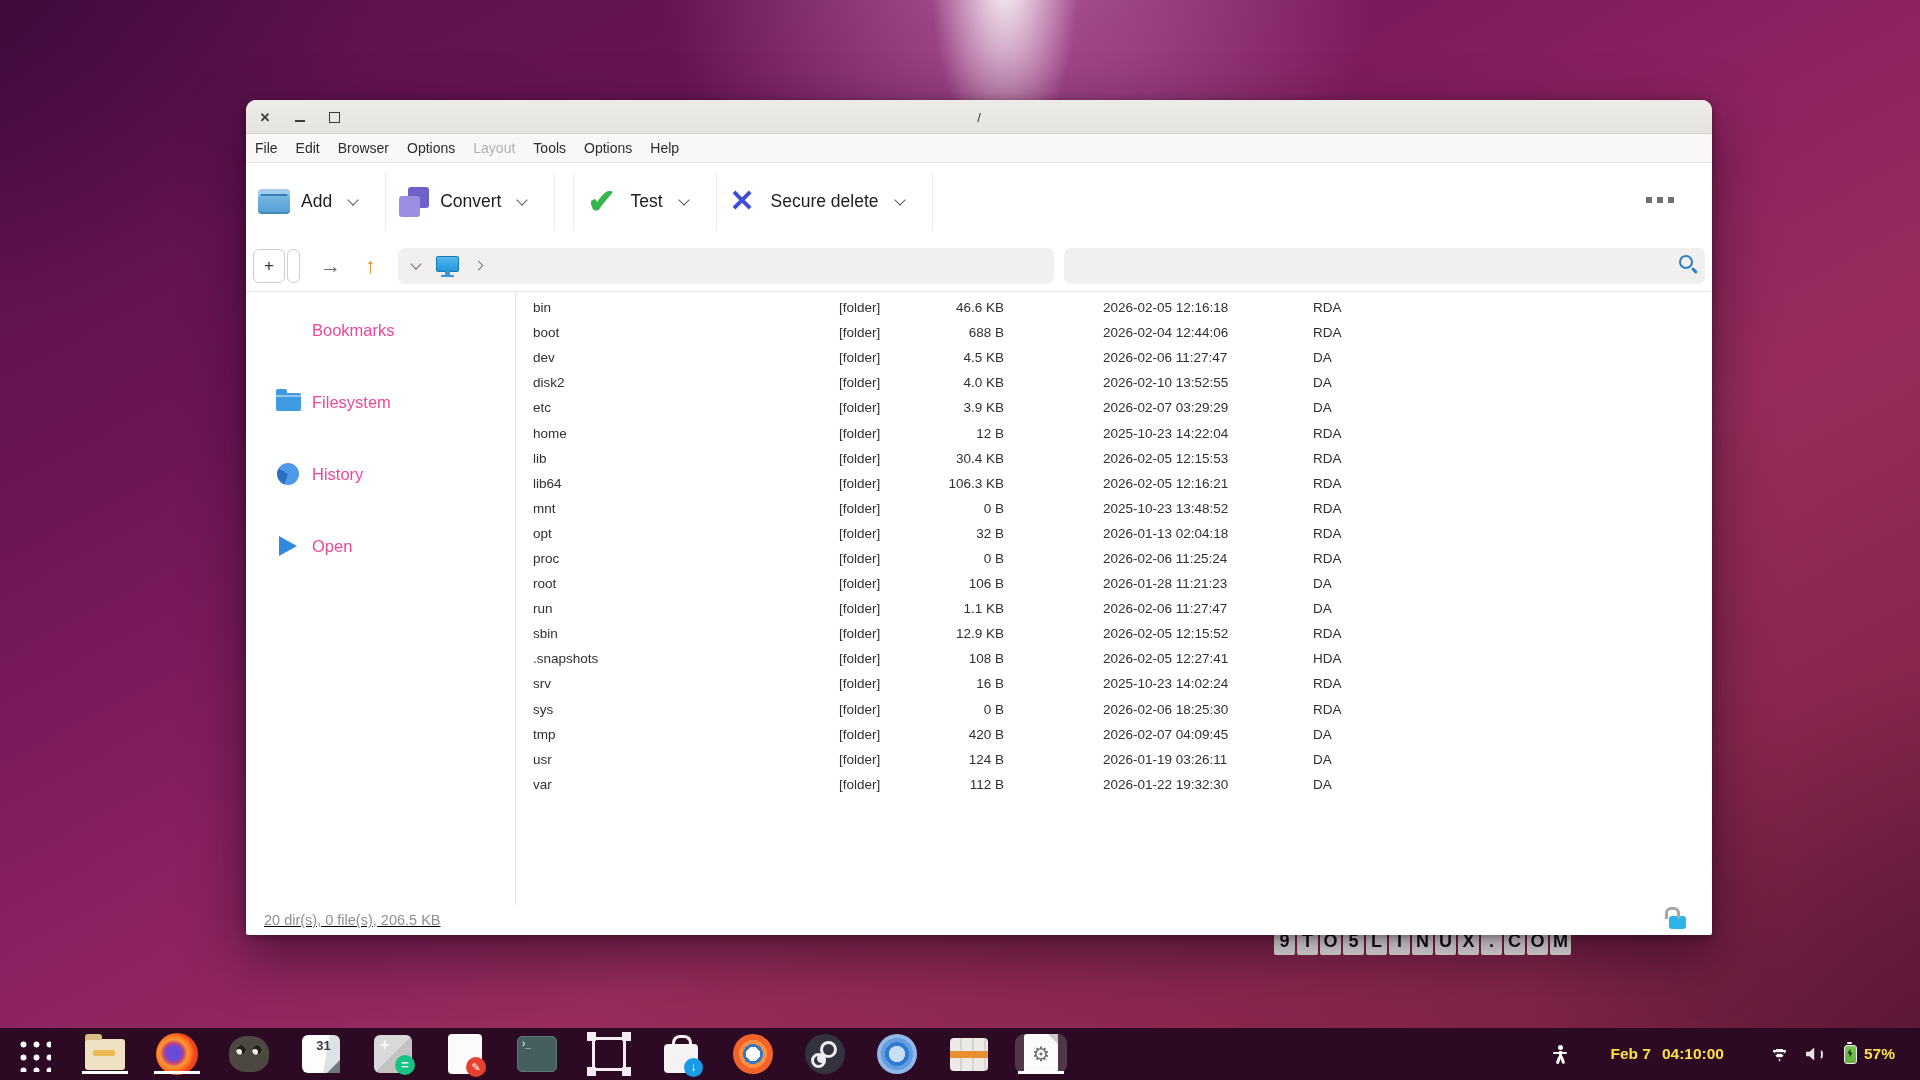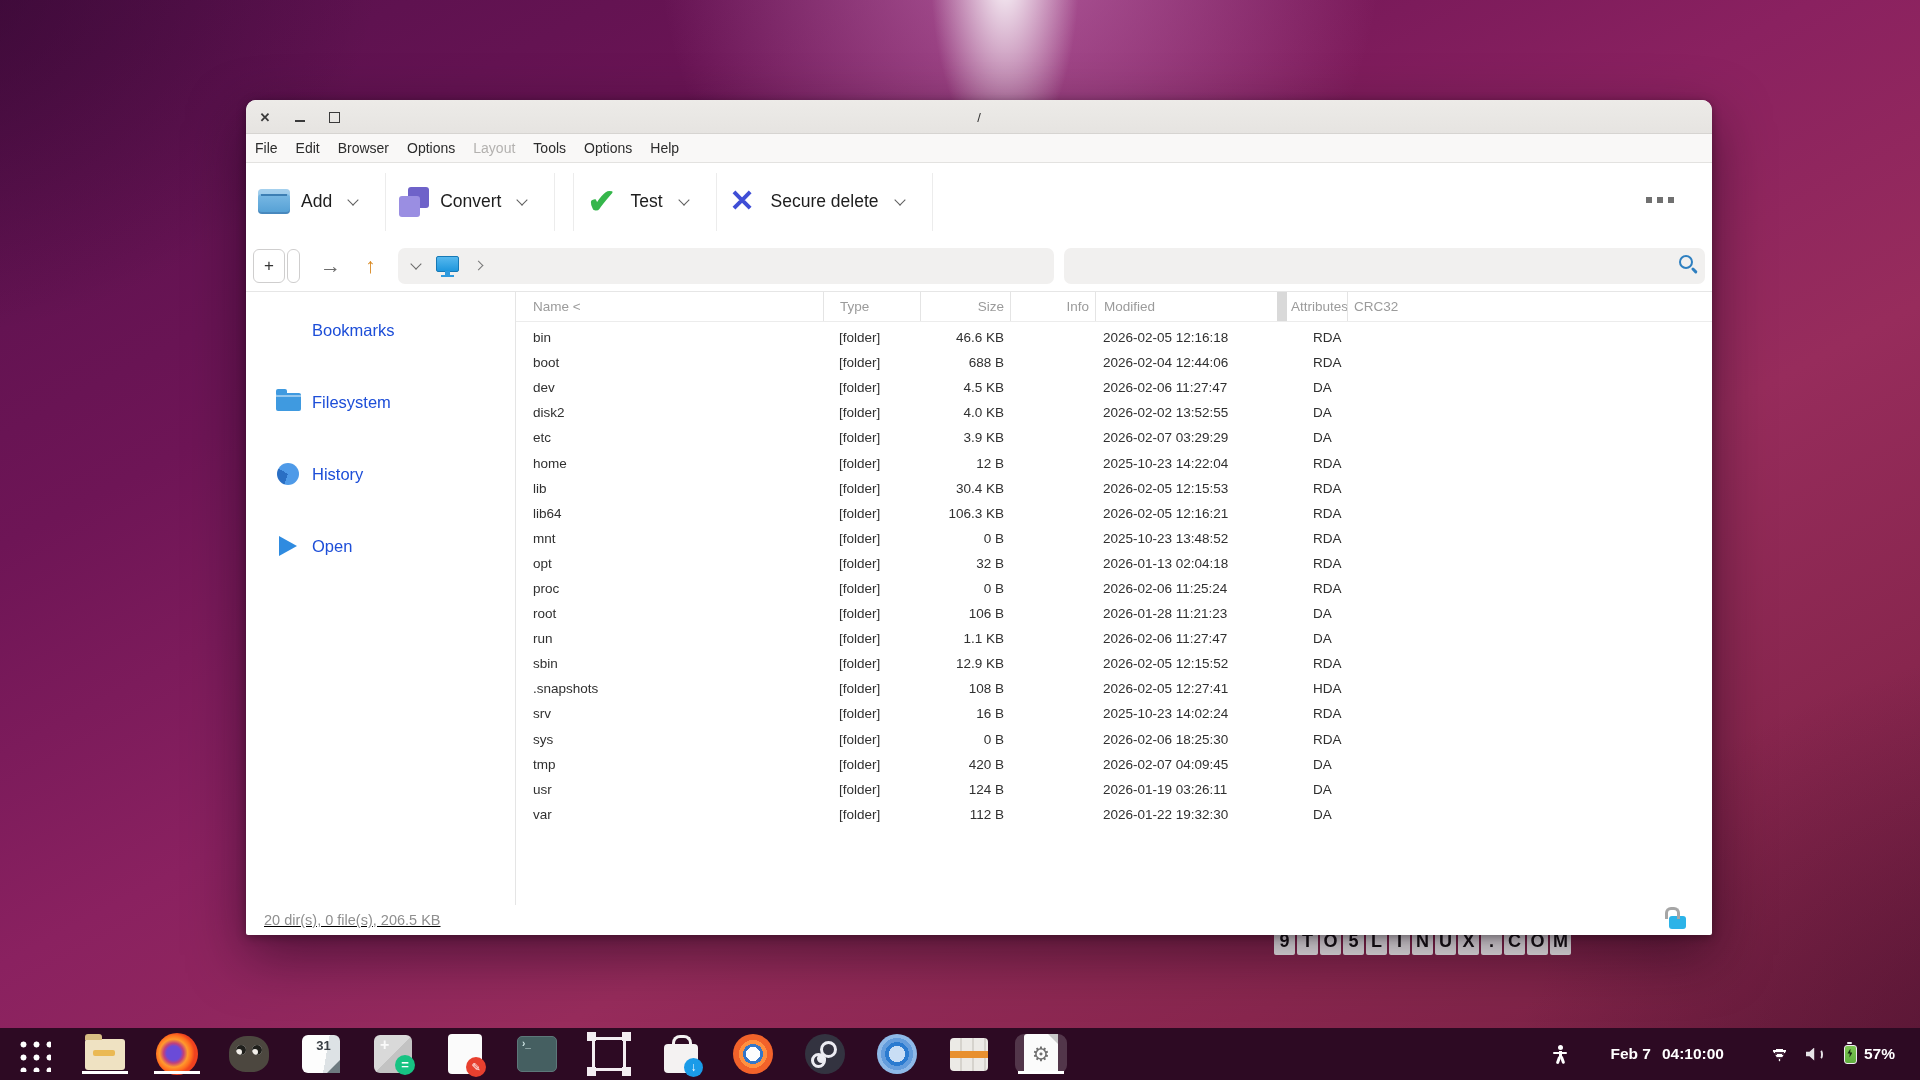--- a/index.html
+++ b/index.html
@@ -79,21 +79,21 @@
   .ic-computer::after { content:""; position:absolute; left:4px; bottom:-6px; width:13px; height:2px; background:#2f9ade; }
   .crumb-next { width:7px; height:7px; border-right:1.6px solid #777; border-bottom:1.6px solid #777; transform:rotate(-45deg); margin-left:6px; }
   .search-field { margin-left:10px; flex:1; height:36px; background:#f1f0ef; border-radius:7px; position:relative; }
   .ic-search { position:absolute; right:12px; top:7px; width:14px; height:14px; border:2.6px solid #2e7fc0; border-radius:50%; }
   .ic-search::after { content:""; position:absolute; left:10px; top:12px; width:7px; height:2.6px; background:#2e7fc0; border-radius:2px; transform:rotate(45deg); }
 
   .main { flex:1; display:flex; min-height:0; }
   .sidebar { width:270px; flex:none; border-right:1px solid #e5e5e5; padding-top:2px; }
   .side-item { height:72px; display:flex; align-items:center; padding-left:29px; }
   .side-ic { width:26px; display:flex; justify-content:center; margin-right:11px; }
-  .side-label { font-size:16.5px; color:#1d4ed8; }
+  .side-label { font-size:16.5px; color:#ec4899; }
   .ic-star { font-size:24px; color:#2f8be0; line-height:20px; }
   .ic-folder { width:25px; height:18px; background:#3f9ae0; border-radius:2px; position:relative; }
   .ic-folder::before { content:""; position:absolute; left:0; top:-4px; width:11px; height:5px; background:#3f9ae0; border-radius:2px 2px 0 0; }
   .ic-folder::after { content:""; position:absolute; left:0; top:2px; right:0; height:2px; background:rgba(255,255,255,0.45); }
   .ic-history { width:22px; height:22px; border-radius:50%; background:conic-gradient(from 200deg, #2a6fc4 0 100deg, #4e9ae8 100deg 360deg); }
   .ic-play { width:0; height:0; border-left:18px solid #2f8be0; border-top:10px solid transparent; border-bottom:10px solid transparent; }
 
   .content { flex:1; display:flex; flex-direction:column; min-width:0; }
   .thead { height:30px; flex:none; display:flex; align-items:center; color:#9b9b9b; font-size:13.5px; border-bottom:1px solid #ececec; }
   .thead > div { height:100%; display:flex; align-items:center; }
@@ -153,21 +153,21 @@
   .tb-steam::before { content:""; position:absolute; left:6px; bottom:6px; width:9px; height:9px; border:3px solid #ececf2; border-radius:50%; }
   .tb-steam::after { content:""; position:absolute; right:8px; top:7px; width:11px; height:11px; border:3px solid #ececf2; border-radius:50%; box-shadow:-7px 9px 0 -4px #ececf2; }
   .tb-chromium { width:40px; height:40px; border-radius:50%; background:radial-gradient(circle, #c9def5 0 8px, #2b7bd0 8px 12px, #649ddd 12px 16px, #8eb9e8 16px); }
   .tb-archive-manager { width:38px; height:33px; background:repeating-linear-gradient(90deg, #eceae6 0 10px, #d6d3cd 10px 12px); border-radius:4px; position:relative; }
   .tb-archive-manager::after { content:""; position:absolute; left:0; right:0; top:13px; height:7px; background:#e8902f; }
   .tb-peazip { width:34px; height:40px; background:#fbfbfb; border-radius:3px; position:relative; }
   .tb-peazip::before { content:""; position:absolute; right:0; top:0; border-left:10px solid transparent; border-top:10px solid #c9c9c9; }
   .tb-peazip::after { content:"⚙"; position:absolute; left:0; right:0; top:8px; text-align:center; color:#6f6f6f; font-size:20px; }
 
   
-  .tray { margin-left:auto; display:flex; align-items:center; padding-right:25px; color:#ffffff; }
+  .tray { margin-left:auto; display:flex; align-items:center; padding-right:25px; color:#fde047; }
   .tray-person { width:16px; height:18px; position:relative; margin-right:42px; }
   .tray-person .head { position:absolute; left:5.5px; top:0; width:5px; height:5px; background:#fff; border-radius:50%; }
   .tray-person .arms { position:absolute; left:1px; top:6.5px; width:14px; height:2.6px; background:#fff; border-radius:2px; }
   .tray-person .torso { position:absolute; left:6.8px; top:6px; width:2.6px; height:6px; background:#fff; }
   .tray-person .legl, .tray-person .legr { position:absolute; top:10.5px; width:2.6px; height:8px; background:#fff; border-radius:2px; }
   .tray-person .legl { left:4.5px; transform:rotate(20deg); }
   .tray-person .legr { left:9px; transform:rotate(-20deg); }
   .tray-clock { font-size:15.5px; font-weight:bold; display:flex; gap:11px; margin-right:46px; }
   .tray-wifi { width:19px; height:15px; margin-right:17px; clip-path:polygon(50% 100%, 0 0, 100% 0);
     background:radial-gradient(circle at 50% 100%, #fff 0 2.6px, rgba(255,255,255,0.15) 2.6px 5.2px, #fff 5.2px 7.8px, rgba(255,255,255,0.15) 7.8px 10.4px, #fff 10.4px 13px, transparent 13px); }
@@ -289,30 +289,20 @@
             <div class="side-label">History</div>
           </div>
           <div class="side-item">
             <div class="side-ic">
               <div class="ic-play"></div>
             </div>
             <div class="side-label">Open</div>
           </div>
         </div>
       <div class="content">
-        <div class="thead">
-            <div class="c-name">Name &lt;</div>
-            <div class="c-type bl">Type</div>
-            <div class="c-size bl">Size</div>
-            <div class="c-info bl">Info</div>
-            <div class="c-mod bl">Modified</div>
-            <div class="col-bar"></div>
-            <div class="c-attr">Attributes</div>
-            <div class="c-crc bl">CRC32</div>
-          </div>
         <div class="tbody">
             <div class="trow">
               <div class="c-name">bin</div>
               <div class="c-type">[folder]</div>
               <div class="c-size">46.6 KB</div>
               <div class="c-info"></div>
               <div class="c-mod">2026-02-05 12:16:18</div>
               <div class="c-attr">RDA</div>
               <div class="c-crc"></div>
             </div>
@@ -332,21 +322,21 @@
               <div class="c-info"></div>
               <div class="c-mod">2026-02-06 11:27:47</div>
               <div class="c-attr">DA</div>
               <div class="c-crc"></div>
             </div>
             <div class="trow">
               <div class="c-name">disk2</div>
               <div class="c-type">[folder]</div>
               <div class="c-size">4.0 KB</div>
               <div class="c-info"></div>
-              <div class="c-mod">2026-02-02 13:52:55</div>
+              <div class="c-mod">2026-02-10 13:52:55</div>
               <div class="c-attr">DA</div>
               <div class="c-crc"></div>
             </div>
             <div class="trow">
               <div class="c-name">etc</div>
               <div class="c-type">[folder]</div>
               <div class="c-size">3.9 KB</div>
               <div class="c-info"></div>
               <div class="c-mod">2026-02-07 03:29:29</div>
               <div class="c-attr">DA</div>

